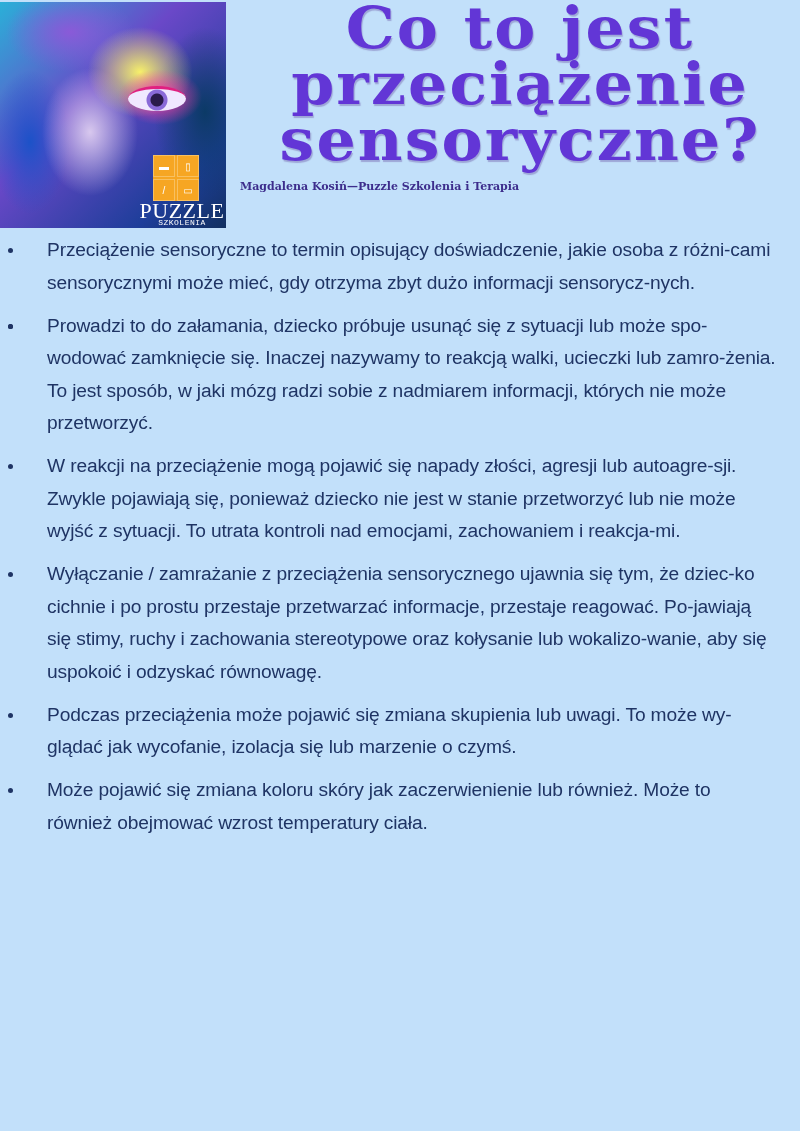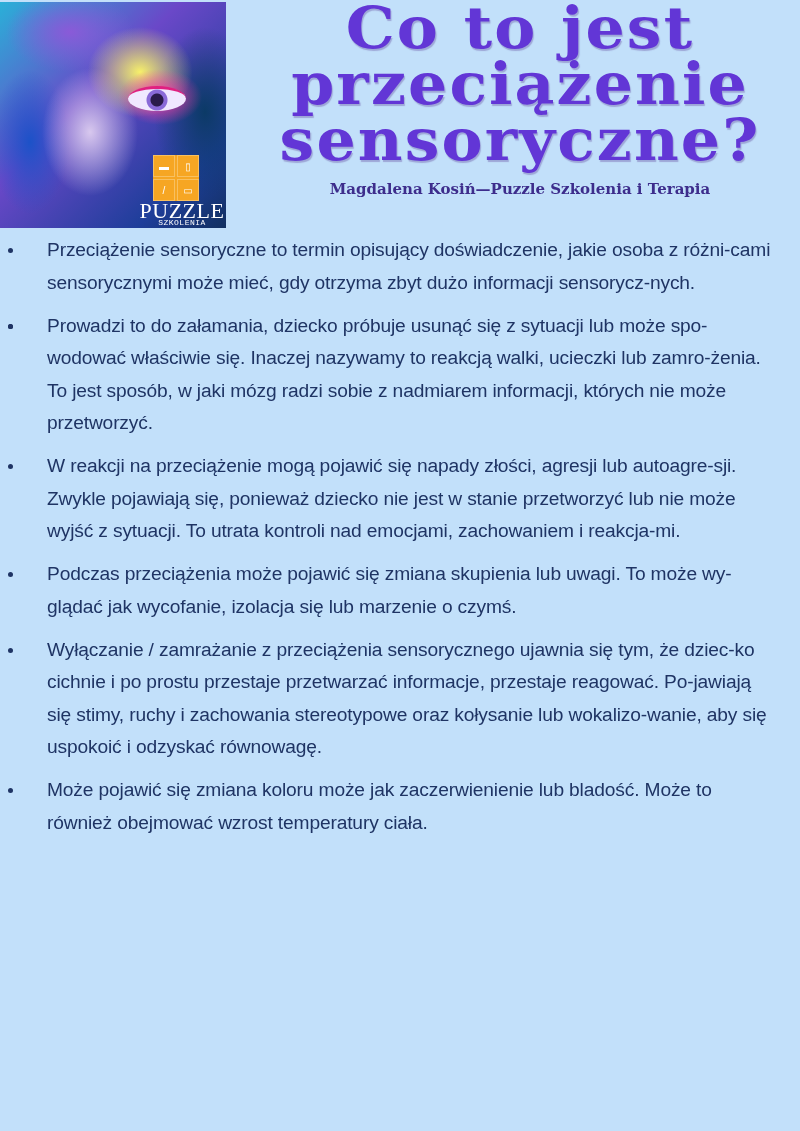--- a/index.html
+++ b/index.html
@@ -46,22 +46,22 @@
       position: absolute; left: 240px; top: 0; width: 560px;
       text-align: center; margin: 0;
       color: #6236d6;
       font-family: "DejaVu Serif", serif; font-weight: bold;
       font-size: 57px; line-height: 56px; letter-spacing: 2px;
       text-shadow: 1px 2px 1px rgba(90,60,150,0.35);
       transform: scaleX(1.08); transform-origin: center top;
     }
     .title span { display: block; }
     .subtitle {
-      position: absolute; left: 240px; top: 180px; width: 560px; text-align: center;
-      color: #3d2d8c; font-family: "DejaVu Serif", serif; font-weight: bold; font-size: 15px;
+      position: absolute; left: 240px; top: 180px; width: 560px; text-align: left;
+      color: #3d2d8c; font-family: "DejaVu Serif", serif; font-weight: bold; font-size: 11px;
     }
     .bullets {
       position: absolute; left: 0; top: 234px; width: 800px; margin: 0; padding: 0; list-style: none;
     }
     .bullets li {
       position: relative; padding-left: 47px; padding-right: 20px;
       color: #1f3464; font-family: "Liberation Sans", sans-serif;
       font-size: 19.2px; line-height: 32.5px; margin-bottom: 10.5px;
       letter-spacing: -0.15px;
     }
@@ -90,18 +90,18 @@
     <span>Co to jest</span>
     <span>przeciążenie</span>
     <span>sensoryczne?</span>
   </h1>
   <div class="subtitle">Magdalena Kosiń—Puzzle Szkolenia i Terapia</div>
 </div>
 
 <ul class="bullets">
   <li><span class="dot"></span><span>Przeciążenie sensoryczne to termin opisujący doświadczenie, jakie osoba z różni-cami sensorycznymi może mieć, gdy otrzyma zbyt dużo informacji sensorycz-nych.</span></li>
   <li><span class="dot"></span></li>
-  <li><span class="dot"></span><span>Prowadzi to do załamania, dziecko próbuje usunąć się z sytuacji lub może spo-wodować właściwie się. Inaczej nazywamy to reakcją walki, ucieczki lub zamro-żenia. To jest sposób, w jaki mózg radzi sobie z nadmiarem informacji, których nie może przetworzyć.</span></li>
+  <li><span class="dot"></span><span>Prowadzi to do załamania, dziecko próbuje usunąć się z sytuacji lub może spo-wodować zamknięcie się. Inaczej nazywamy to reakcją walki, ucieczki lub zamro-żenia. To jest sposób, w jaki mózg radzi sobie z nadmiarem informacji, których nie może przetworzyć.</span></li>
   <li><span class="dot"></span><span>W reakcji na przeciążenie mogą pojawić się napady złości, agresji lub autoagre-sji. Zwykle pojawiają się, ponieważ dziecko nie jest w stanie przetworzyć lub nie może wyjść z sytuacji. To utrata kontroli nad emocjami, zachowaniem i reakcja-mi.</span></li>
+  <li><span class="dot"></span><span>Wyłączanie / zamrażanie z przeciążenia sensorycznego ujawnia się tym, że dziec-ko cichnie i po prostu przestaje przetwarzać informacje, przestaje reagować. Po-jawiają się stimy, ruchy i zachowania stereotypowe oraz kołysanie lub wokalizo-wanie, aby się uspokoić i odzyskać równowagę.</span></li>
   <li><span class="dot"></span><span>Podczas przeciążenia może pojawić się zmiana skupienia lub uwagi. To może wy-glądać jak wycofanie, izolacja się lub marzenie o czymś.</span></li>
-  <li><span class="dot"></span><span>Wyłączanie / zamrażanie z przeciążenia sensorycznego ujawnia się tym, że dziec-ko cichnie i po prostu przestaje przetwarzać informacje, przestaje reagować. Po-jawiają się stimy, ruchy i zachowania stereotypowe oraz kołysanie lub wokalizo-wanie, aby się uspokoić i odzyskać równowagę.</span></li>
-  <li><span class="dot"></span><span>Może pojawić się zmiana koloru może jak zaczerwienienie lub bladość. Może to również obejmować wzrost temperatury ciała.</span></li>
+  <li><span class="dot"></span><span>Może pojawić się zmiana koloru skóry jak zaczerwienienie lub również. Może to również obejmować wzrost temperatury ciała.</span></li>
 </ul>
 
 </body></html>

